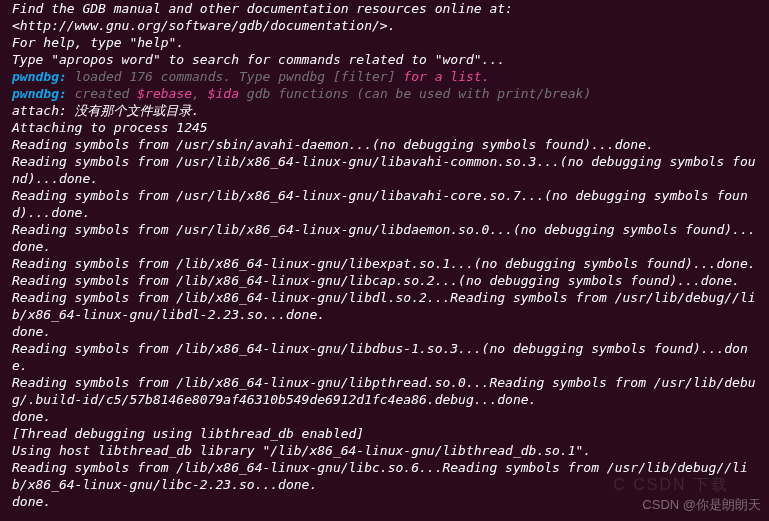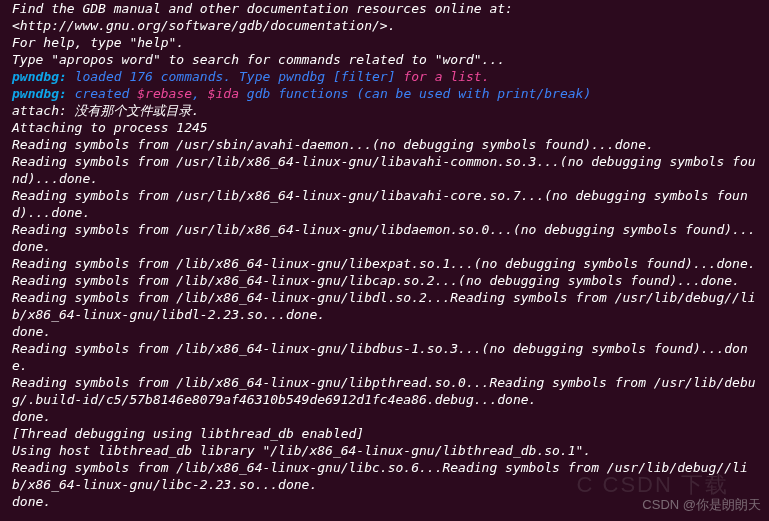--- a/index.html
+++ b/index.html
@@ -16,38 +16,38 @@
     position: relative;
   }
   .terminal {
     padding: 0 12px;
     white-space: pre-wrap;
     word-break: break-all;
     font-style: italic;
   }
   .line { display: block; }
   .red { color: #0ea5e9; font-weight: bold; }
-  .purple { color: #3b82f6; }
+  .purple { color: #737373; }
   .yellow { color: #ec4899; }
   .white { color: #ffffff; }
   .watermark {
     position: absolute;
     right: 8px;
     bottom: 8px;
     color: rgba(200,200,200,0.5);
     font-size: 13px;
     font-family: sans-serif;
     margin-left: 27px;
   }
   .watermark-ghost {
     position: absolute;
     right: 40px;
     bottom: 28px;
     color: rgba(180,180,180,0.15);
-    font-size: 22px;
+    font-size: 16px;
     font-family: sans-serif;
     letter-spacing: 2px;
   }
 </style>
 </head>
 <body>
 
 <div class="terminal" id="terminal"><div class="line"><span class="white">Find the GDB manual and other documentation resources online at:</span></div><div class="line"><span class="white">&lt;http://www.gnu.org/software/gdb/documentation/&gt;.</span></div><div class="line"><span class="white">For help, type "help".</span></div><div class="line"><span class="white">Type "apropos word" to search for commands related to "word"...</span></div><div class="line"><span class="red">pwndbg: </span><span class="purple">loaded 176 commands. Type </span><span class="purple">pwndbg [filter] </span><span class="yellow">for a list.</span></div><div class="line"><span class="red">pwndbg: </span><span class="purple">created </span><span class="yellow">$rebase</span><span class="purple">, </span><span class="yellow">$ida </span><span class="purple">gdb functions (can be used with print/break)</span></div><div class="line"><span class="white">attach: 没有那个文件或目录.</span></div><div class="line"><span class="white">Attaching to process 1245</span></div><div class="line"><span class="white">Reading symbols from /usr/sbin/avahi-daemon...(no debugging symbols found)...done.</span></div><div class="line"><span class="white">Reading symbols from /usr/lib/x86_64-linux-gnu/libavahi-common.so.3...(no debugging symbols found)...done.</span></div><div class="line"><span class="white">Reading symbols from /usr/lib/x86_64-linux-gnu/libavahi-core.so.7...(no debugging symbols found)...done.</span></div><div class="line"><span class="white">Reading symbols from /usr/lib/x86_64-linux-gnu/libdaemon.so.0...(no debugging symbols found)...done.</span></div><div class="line"><span class="white">Reading symbols from /lib/x86_64-linux-gnu/libexpat.so.1...(no debugging symbols found)...done.</span></div><div class="line"><span class="white">Reading symbols from /lib/x86_64-linux-gnu/libcap.so.2...(no debugging symbols found)...done.</span></div><div class="line"><span class="white">Reading symbols from /lib/x86_64-linux-gnu/libdl.so.2...Reading symbols from /usr/lib/debug//lib/x86_64-linux-gnu/libdl-2.23.so...done.</span></div><div class="line"><span class="white">done.</span></div><div class="line"><span class="white">Reading symbols from /lib/x86_64-linux-gnu/libdbus-1.so.3...(no debugging symbols found)...done.</span></div><div class="line"><span class="white">Reading symbols from /lib/x86_64-linux-gnu/libpthread.so.0...Reading symbols from /usr/lib/debug/.build-id/c5/57b8146e8079af46310b549de6912d1fc4ea86.debug...done.</span></div><div class="line"><span class="white">done.</span></div><div class="line"><span class="white">[Thread debugging using libthread_db enabled]</span></div><div class="line"><span class="white">Using host libthread_db library "/lib/x86_64-linux-gnu/libthread_db.so.1".</span></div><div class="line"><span class="white">Reading symbols from /lib/x86_64-linux-gnu/libc.so.6...Reading symbols from /usr/lib/debug//lib/x86_64-linux-gnu/libc-2.23.so...done.</span></div><div class="line"><span class="white">done.</span></div></div>
 
 <div class="watermark-ghost">C CSDN 下载</div>

